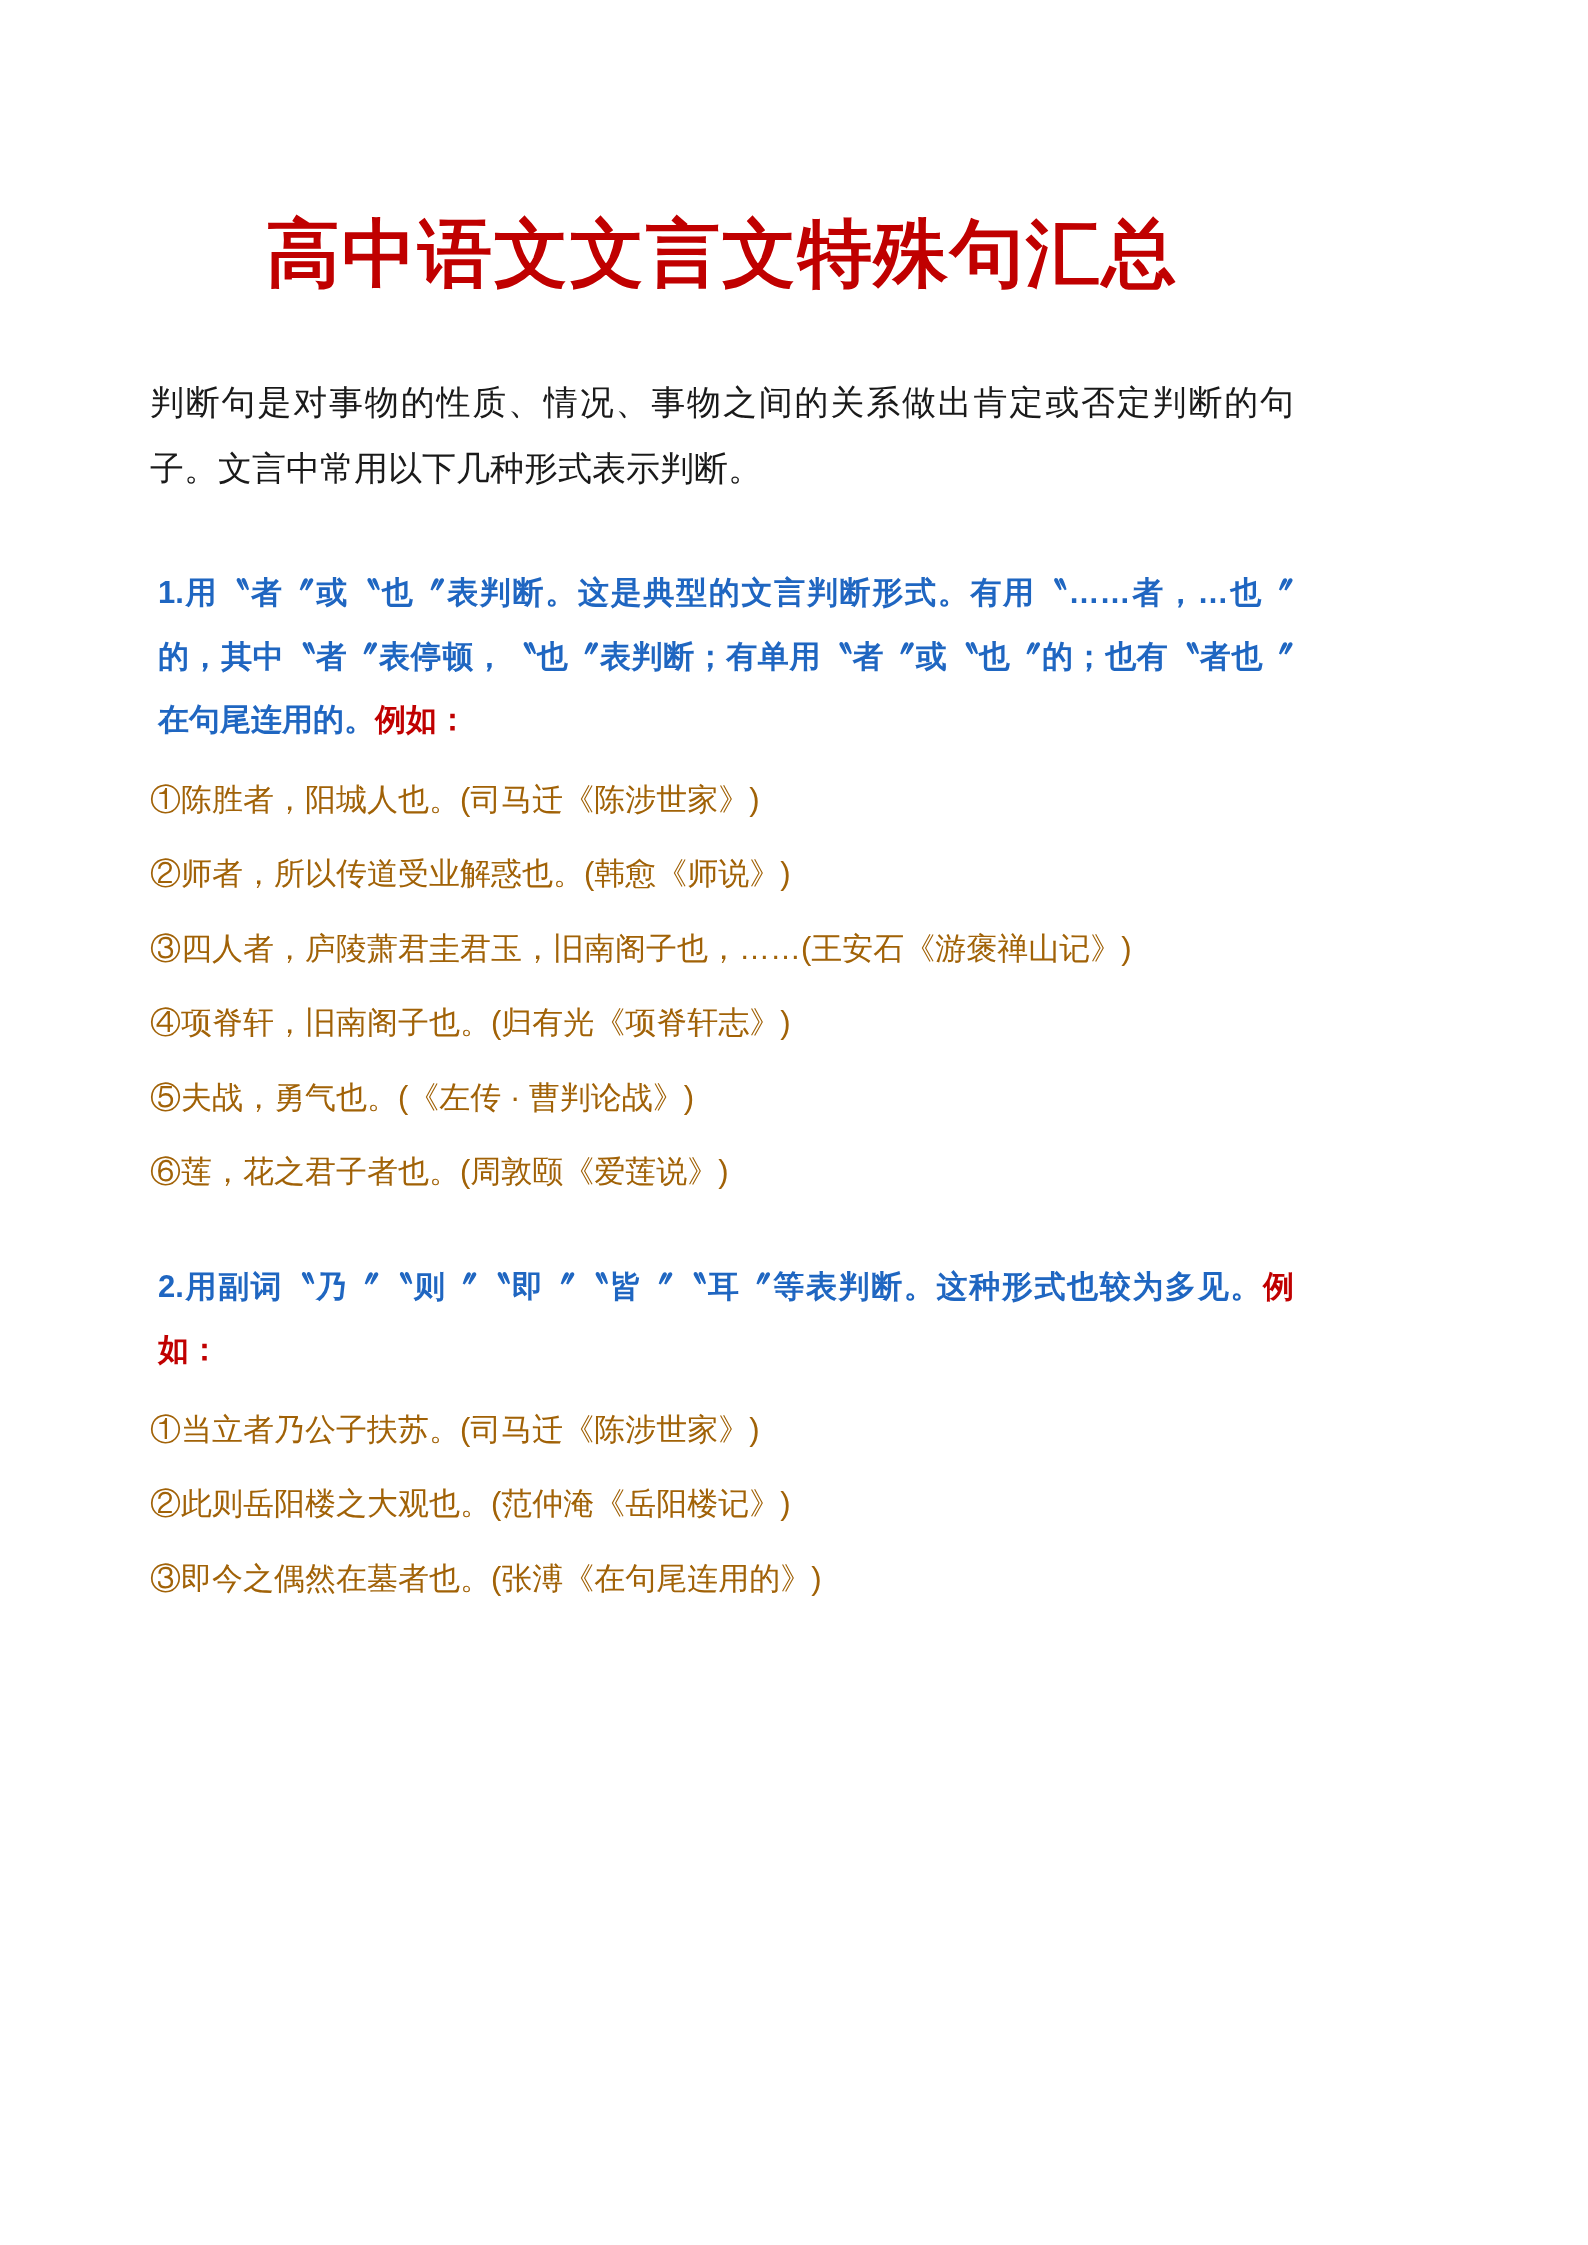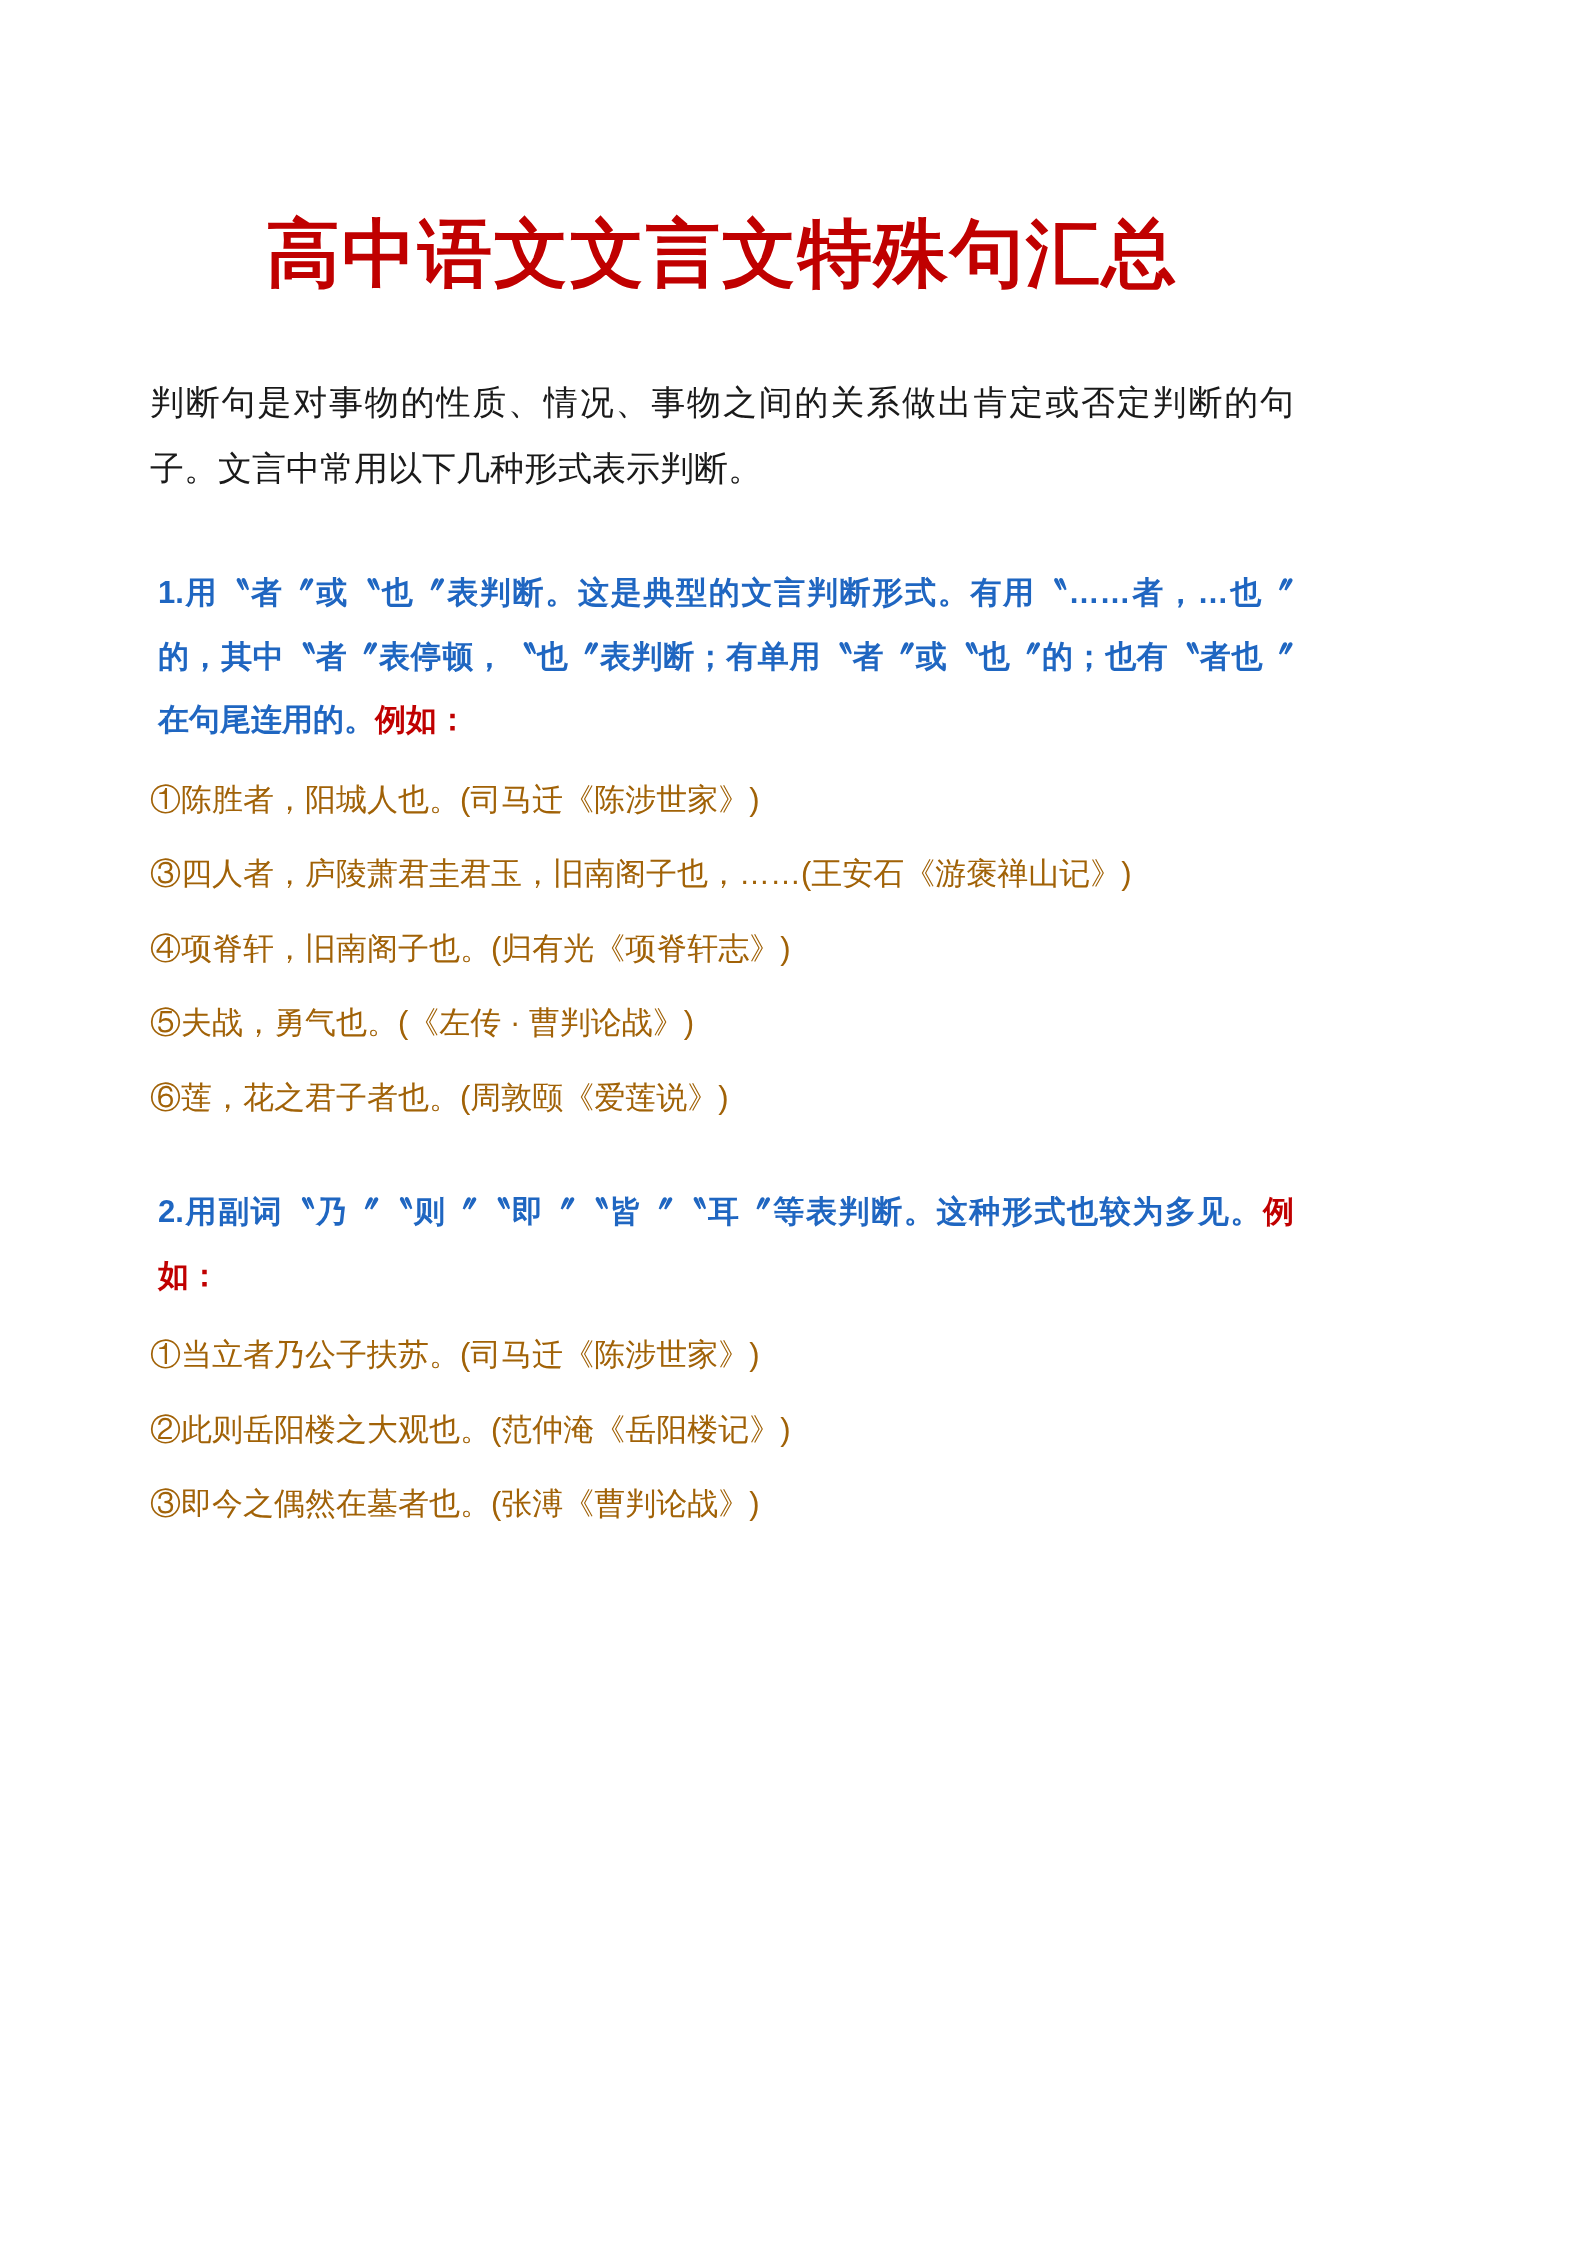--- a/index.html
+++ b/index.html
@@ -73,26 +73,27 @@
 
   <h1 class="doc-title">高中语文文言文特殊句汇总</h1>
 
   <div class="intro">
     <p class="para">判断句是对事物的性质、情况、事物之间的关系做出肯定或否定判断的句子。文言中常用以下几种形式表示判断。</p>
   </div>
 
   <div class="block">
     <p class="section-head"><span class="num">1.</span><span>用〝者〞或〝也〞表判断。这是典型的文言判断形式。有用〝……者，…也〞的，其中〝者〞表停顿，〝也〞表判断；有单用〝者〞或〝也〞的；也有〝者也〞在句尾连用的。</span><span class="eg">例如：</span></p>
     <p class="example">①陈胜者，阳城人也。(司马迁《陈涉世家》)</p>
+    <p class="example">②师者，所以传道受业解惑也。(韩愈《师说》)</p>
     <p class="example">③四人者，庐陵萧君圭君玉，旧南阁子也，……(王安石《游褒禅山记》)</p>
     <p class="example">④项脊轩，旧南阁子也。(归有光《项脊轩志》)</p>
     <p class="example">⑤夫战，勇气也。(《左传 · 曹判论战》)</p>
     <p class="example">⑥莲，花之君子者也。(周敦颐《爱莲说》)</p>
   </div>
 
   <div class="block">
     <p class="section-head"><span class="num">2.</span><span>用副词〝乃〞〝则〞〝即〞〝皆〞〝耳〞等表判断。这种形式也较为多见。</span><span class="eg">例如：</span></p>
     <p class="example">①当立者乃公子扶苏。(司马迁《陈涉世家》)</p>
     <p class="example">②此则岳阳楼之大观也。(范仲淹《岳阳楼记》)</p>
-    <p class="example">③即今之偶然在墓者也。(张溥《曹判论战》)</p>
+    <p class="example">③即今之偶然在墓者也。(张溥《在句尾连用的》)</p>
   </div>
 
 </div>
 
 </body></html>

